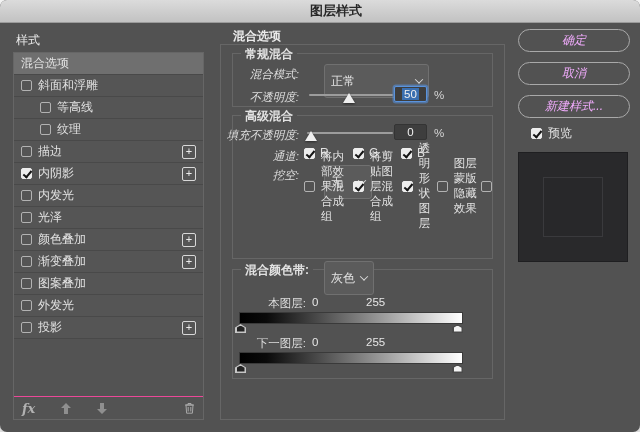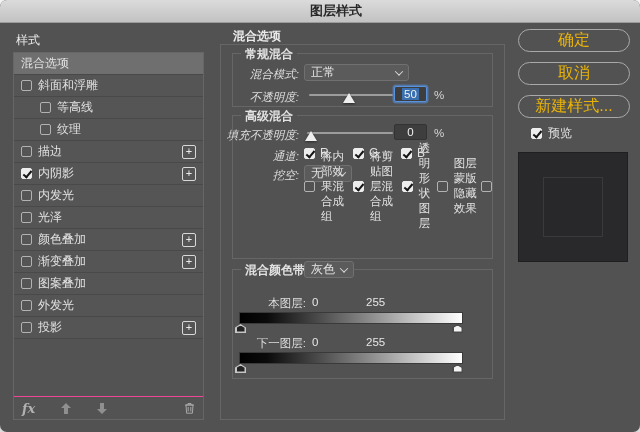--- a/index.html
+++ b/index.html
@@ -42,22 +42,22 @@
             border:1px solid #666666;box-sizing:border-box;}
   .gb{position:absolute;left:11px;width:261px;border:1px solid #666666;box-sizing:border-box;}
   .gb1{top:8px;height:54px;}
   .gb2{top:70px;height:144px;}
   .gb3{top:224px;height:110px;}
   .gb-label{position:absolute;top:-8px;left:8px;background:#525252;padding:0 4px;
             font-weight:bold;white-space:nowrap;}
   .lbl{position:absolute;white-space:nowrap;font-size:11.5px;color:#dedede;}
   .r68{right:193px;font-style:italic;}  
   
-  .dd{position:absolute;height:17px;background:#5b5b5b;border:1px solid #707070;border-radius:3px;
-      display:flex;align-items:center;padding:0 6px;box-sizing:border-box;cursor:default;}
+  .dd{position:absolute;height:34px;background:#5b5b5b;border:1px solid #707070;border-radius:3px;
+      display:flex;align-items:center;padding:0 6px;box-sizing:border-box;cursor:default;margin-left:20px;}
   .dd .chev{width:5px;height:5px;border-right:1.5px solid #d9d9d9;border-bottom:1.5px solid #d9d9d9;
             transform:rotate(45deg) translate(-1px,-1px);margin-left:auto;}
   
   .slider{position:absolute;height:2px;background:#9c9c9c;border-radius:1px;}
   .sl-thumb{position:absolute;top:-1px;width:0;height:0;margin-left:-6px;
             border-left:6px solid transparent;border-right:6px solid transparent;
             border-bottom:10px solid #efefef;filter:drop-shadow(0 1px 1px rgba(0,0,0,.5));}
   
   .val{position:absolute;width:33px;height:16px;background:#3e3e3e;border:1px solid #343434;
        border-radius:2px;display:flex;align-items:center;justify-content:center;
@@ -74,22 +74,22 @@
             background:linear-gradient(90deg,#000 0%,#0a0a0a 12%,#fff 100%);box-sizing:border-box;}
   .bi-thumb{position:absolute;width:11px;height:9px;
             clip-path:polygon(50% 0,100% 38%,100% 100%,0 100%,0 38%);}
   .bi-thumb::after{content:"";position:absolute;inset:1.5px;
             clip-path:polygon(50% 0,100% 38%,100% 100%,0 100%,0 38%);}
   .bi-dark{background:#c6c6c6;} .bi-dark::after{background:#232323;}
   .bi-light{background:#4a4a4a;} .bi-light::after{background:#f4f4f4;}
   .bi-num{position:absolute;font-size:11.5px;color:#e6e6e6;}
   
   .btn{position:absolute;left:518px;width:112px;height:23px;border:1px solid #a9a9a9;
-       border-radius:12px;background:transparent;color:#eab308;font-size:16px;
-       display:flex;align-items:center;justify-content:center;cursor:default;box-sizing:border-box;}
+       border-radius:12px;background:transparent;color:#f0abfc;font-size:12px;
+       display:flex;align-items:center;justify-content:center;cursor:default;box-sizing:border-box;font-style:italic;}
   .preview-row{position:absolute;left:531px;top:125px;display:flex;align-items:center;gap:6px;}
   .thumb-box{position:absolute;left:518px;top:152px;width:110px;height:110px;background:#29292b;
              border:1px solid #1f1f21;box-sizing:border-box;display:flex;align-items:center;justify-content:center;}
   .thumb-inner{width:58px;height:58px;border:1px solid #3a3a3d;background:#28282a;}
   svg{display:block;}
 </style>
 </head>
 <body>
 
 <div class="page">

